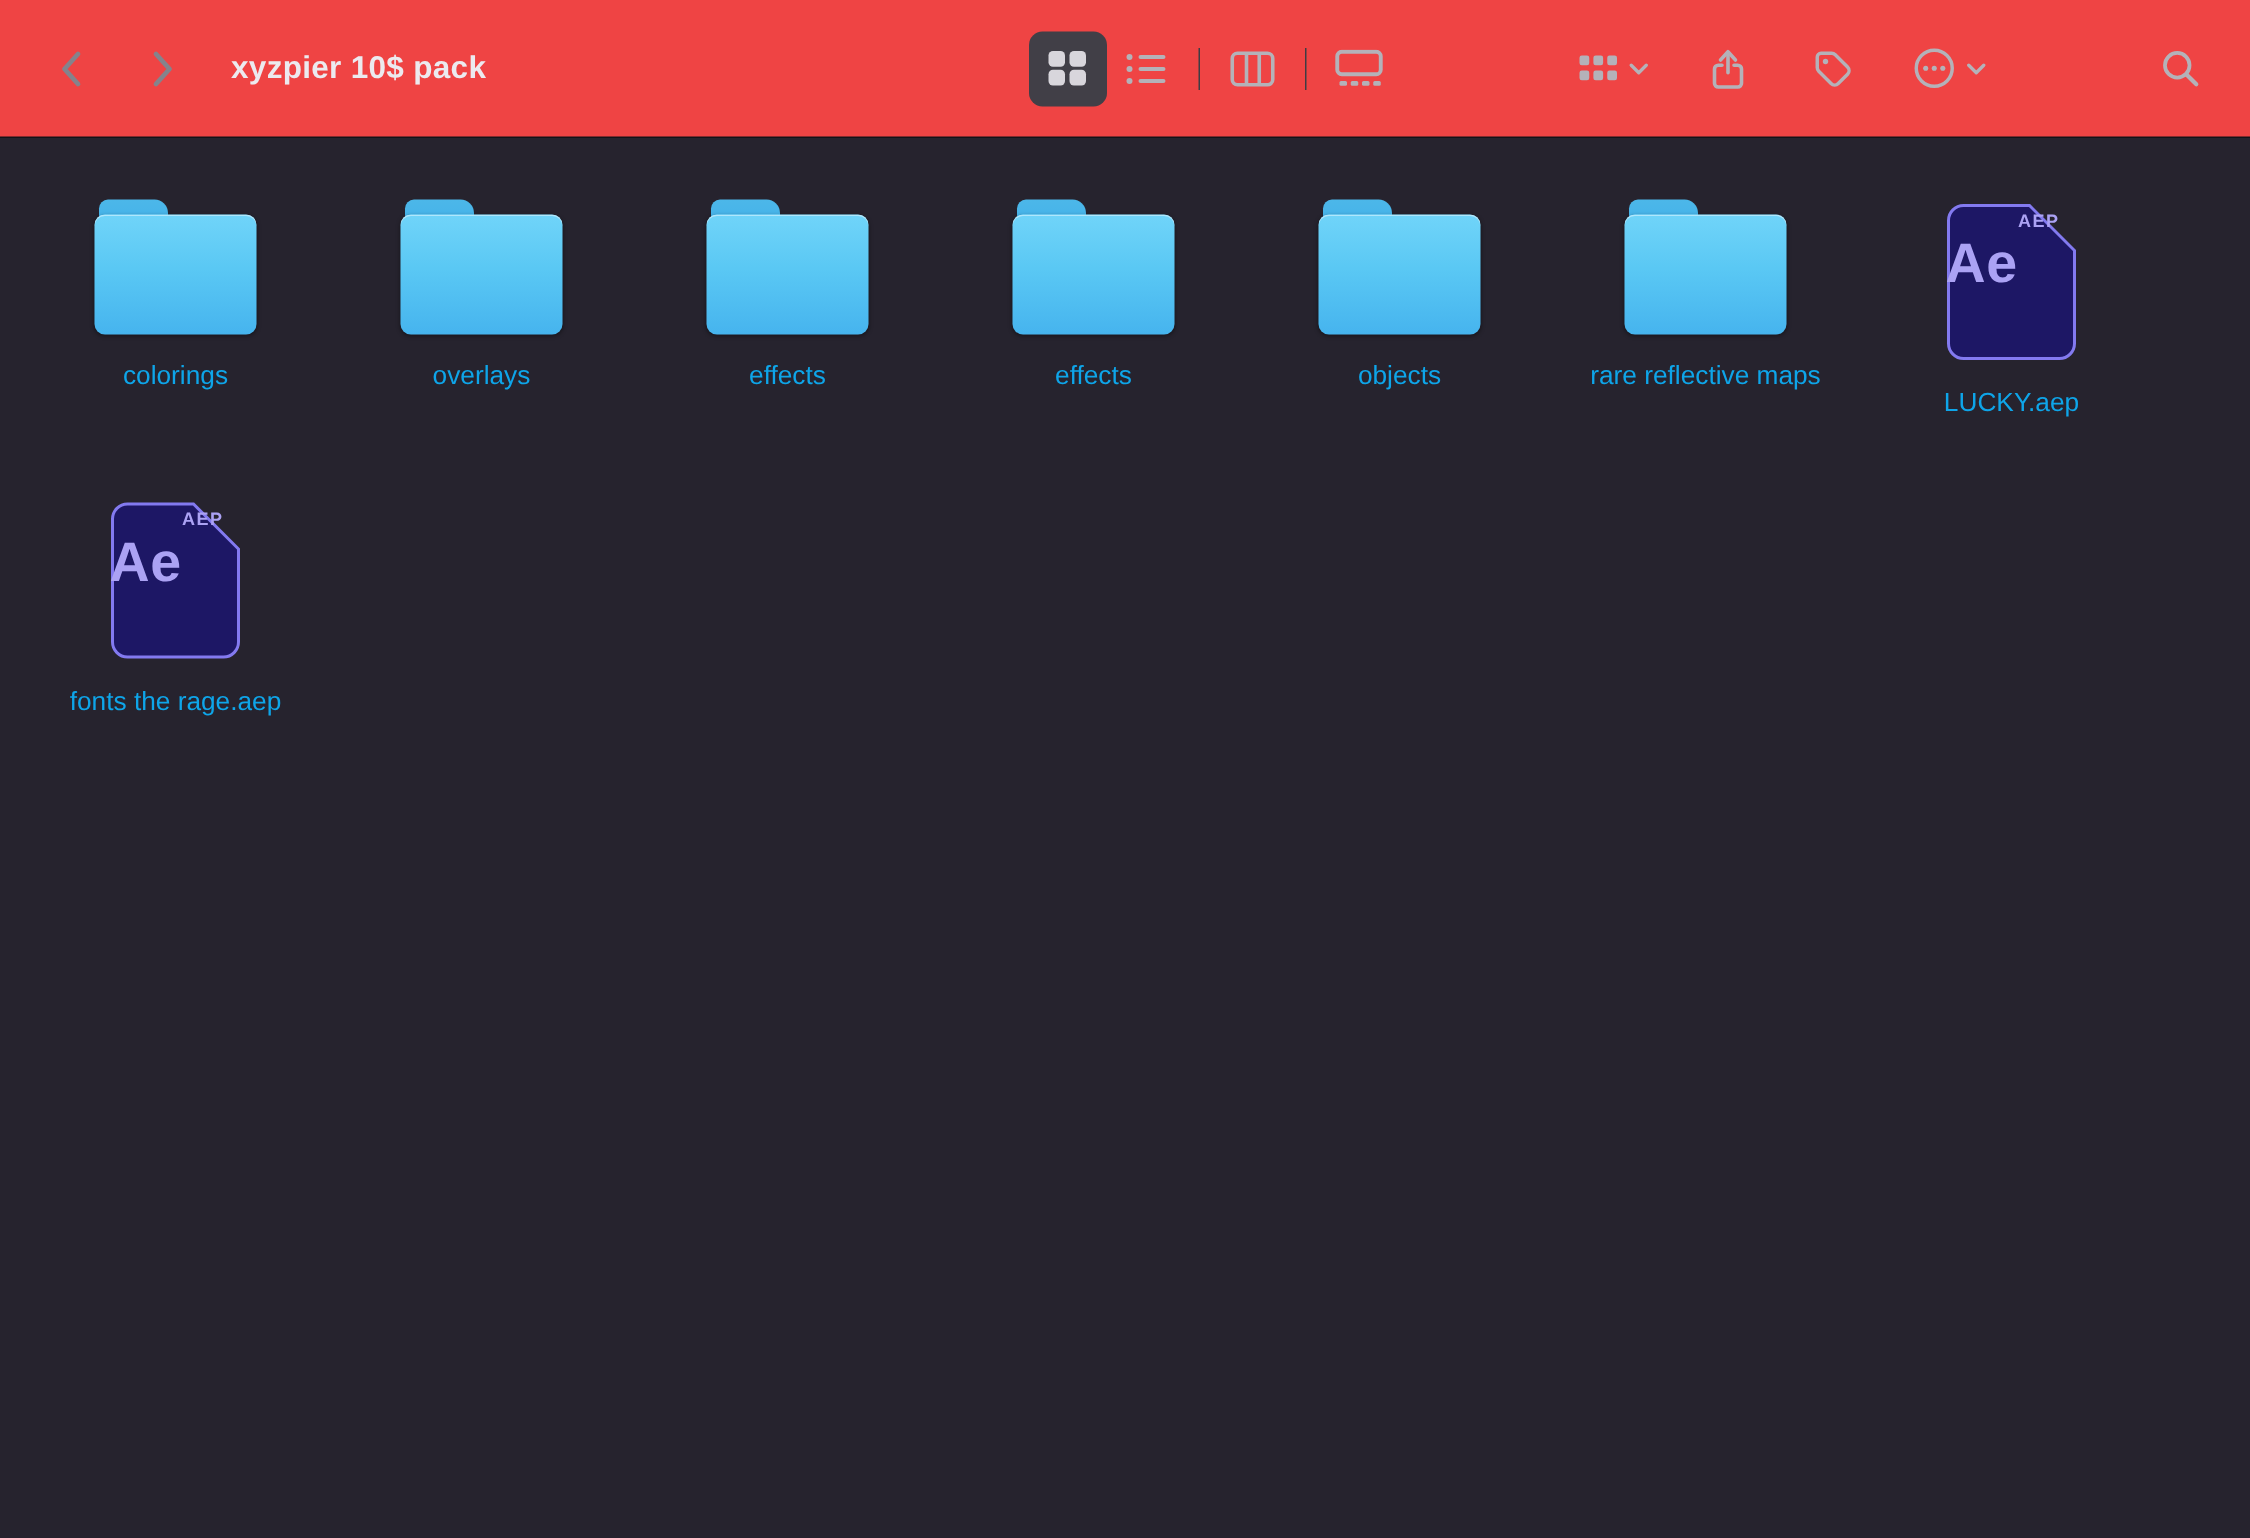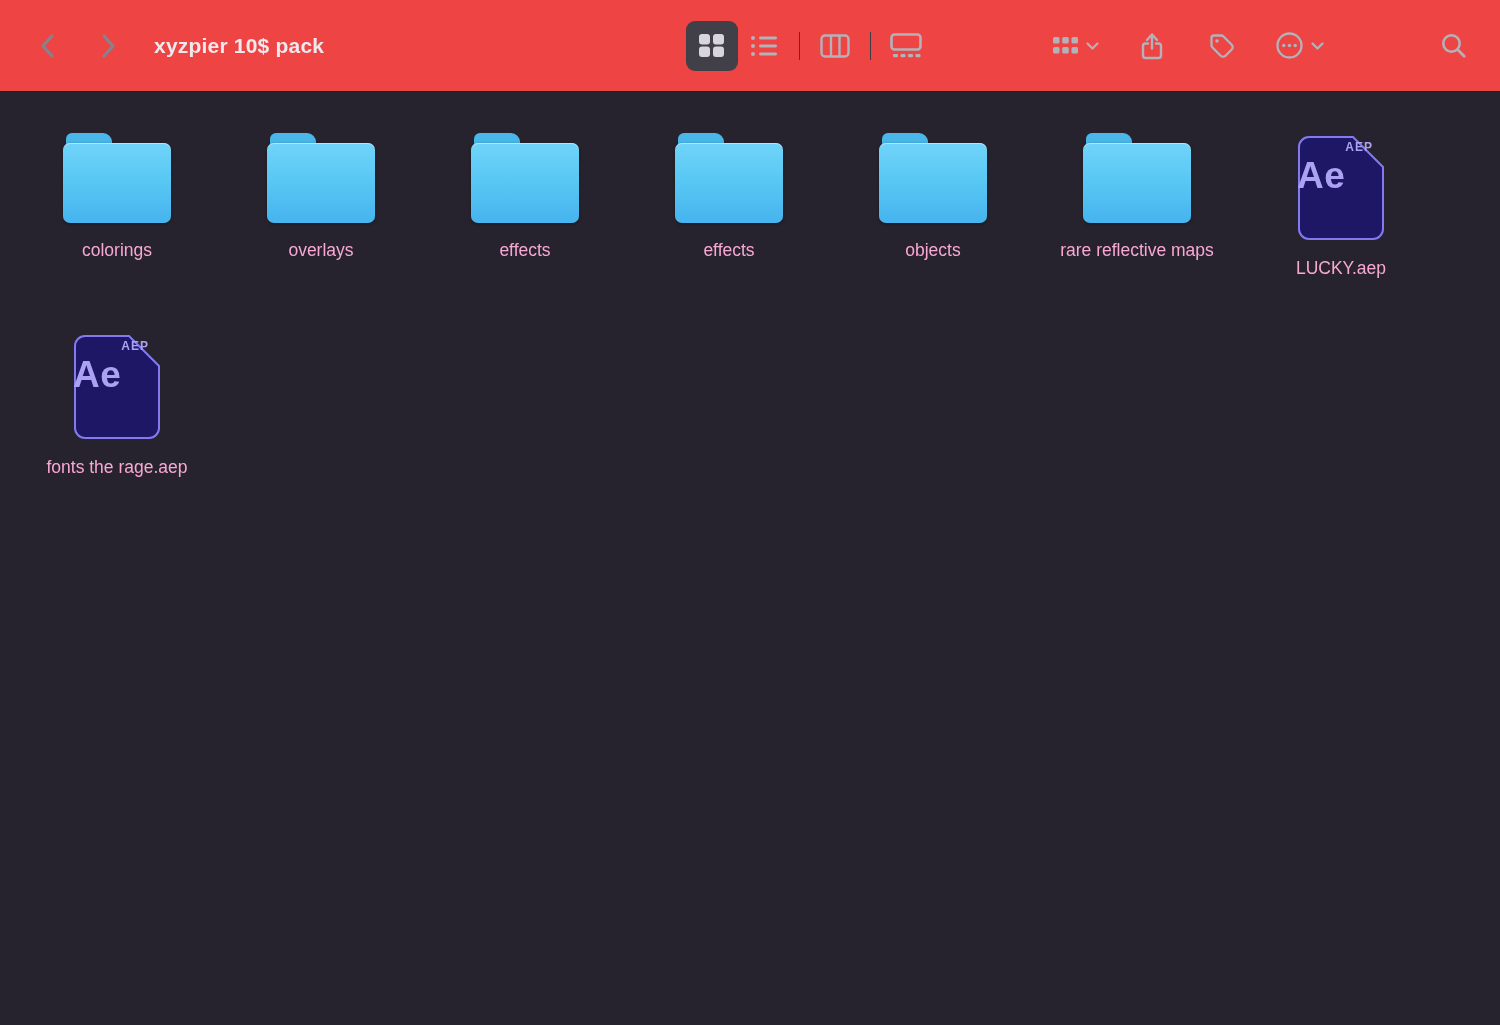--- a/index.html
+++ b/index.html
@@ -50,21 +50,21 @@
     height:932px;
   }
   .item {
     width:204px; min-height:199px;
     display:flex; flex-direction:column; align-items:center;
     cursor:default;
   }
   .item-label {
     margin-top:16px;
     font-size:17.5px; line-height:1.32;
-    color:#f9a8d4; text-align:center;
+    color:#0ea5e9; text-align:center;
     max-width:162px; word-wrap:break-word;
   }
 
   
   .folder-icon { position:relative; width:108px; height:90px; }
   .folder-icon::before {
     content:""; position:absolute; top:0; left:3px;
     width:46px; height:18px;
     border-radius:6px 9px 0 0;
     background:linear-gradient(180deg,#4cb7e9,#44b2e9);

